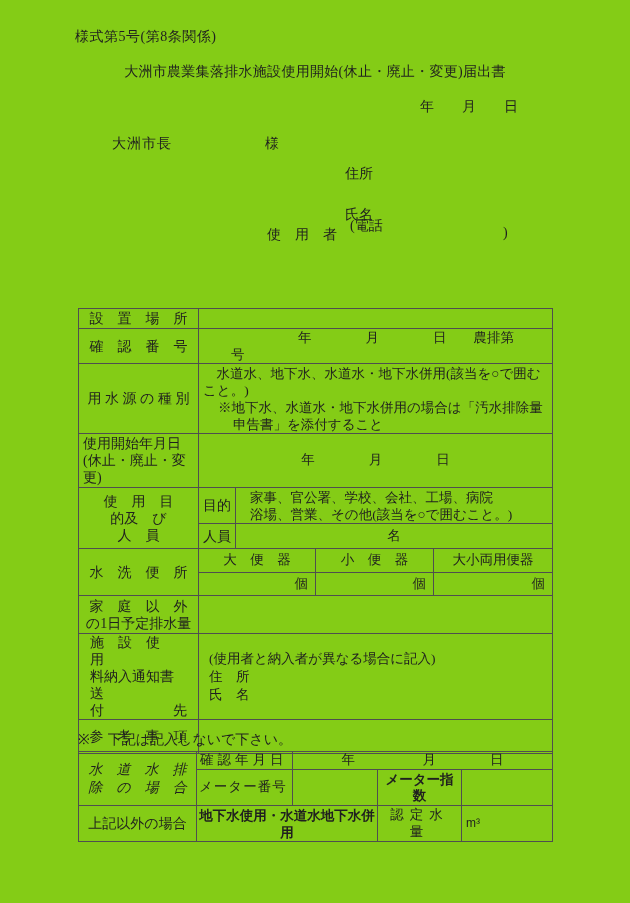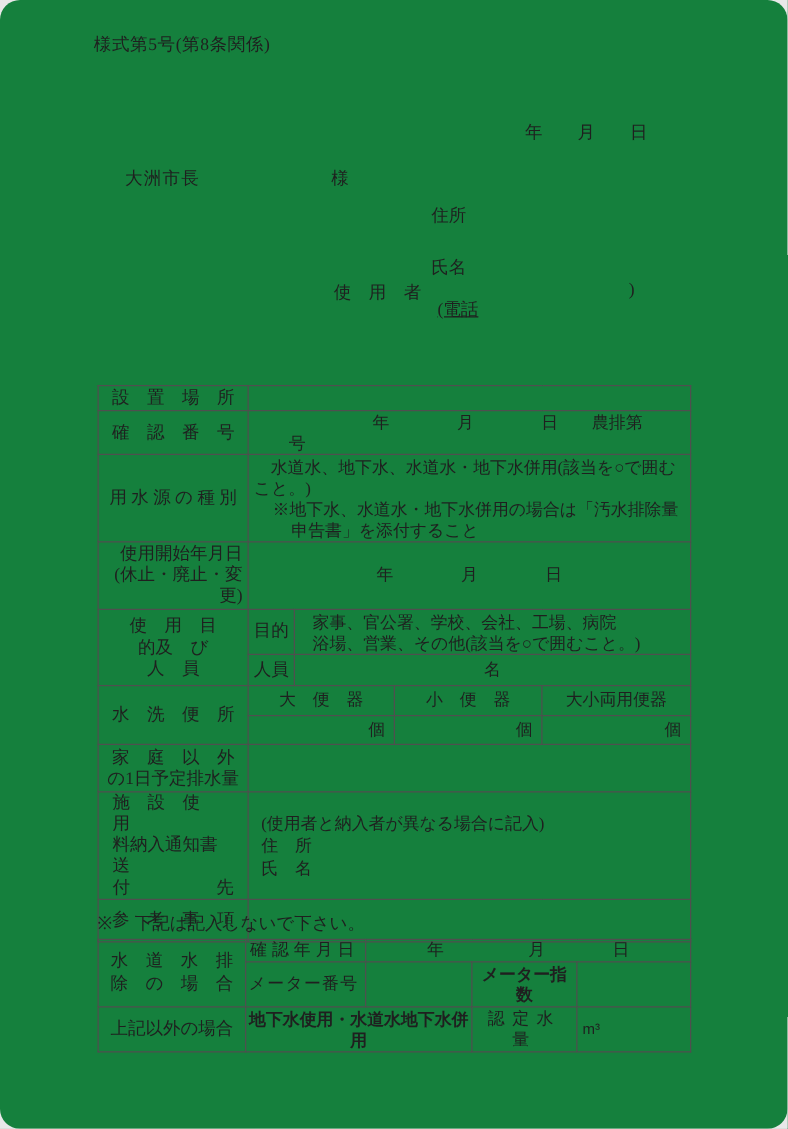--- a/index.html
+++ b/index.html
@@ -1,47 +1,46 @@
 <!DOCTYPE html>
 <html><head>
 <meta charset="utf-8">
 <style>
   html,body { margin:0; padding:0; background:#e8e8e8; }
   .page {
     position:relative; width:630px; height:903px; margin:0 auto;
-    background:#15803d; color:#1f1f1f;
+    background:#84cc16; color:#1f1f1f;
     font-family:"Liberation Serif","DejaVu Serif",serif;
     font-size:14px; line-height:1.25;
     overflow:hidden;
-    border-radius:16px;
   }
   .abs { position:absolute; }
 
   .form-number { left:75px; top:28px; letter-spacing:0.5px; }
   .doc-title   { left:0; right:0; top:63px; text-align:center; letter-spacing:0.3px; }
   .date-line   { left:0; right:0; top:98px; text-align:right; padding-right:112px; }
-  .addressee   { left:100px; top:135px; letter-spacing:1px; }
+  .addressee   { left:112px; top:135px; letter-spacing:1px; }
   .honorific   { left:265px; top:135px; }
   .addr-label  { left:345px; top:165px; }
   .user-label  { left:267px; top:201px;margin-top:25px; }
   .name-label  { left:345px; top:206px; }
-  .phone-open  { left:350px; top:240px;text-decoration:underline; }
+  .phone-open  { left:350px; top:217px; }
   .phone-close { left:503px; top:224px; }
   .intro       { left:78px; top:247px; width:478px; font-size:13.5px; line-height:19px; text-indent:1em; }
 
   table { border-collapse:collapse; table-layout:fixed; }
   td {
     border:1px solid #4f4f4f; padding:0 4px;
     font-size:13.5px; overflow:hidden; vertical-align:middle;
   }
   .main-table  { left:78px; top:308px; width:474px; }
   .bottom-table{ left:78px; top:751px; width:474px; }
 
   .label-cell { text-align:center; font-size:14px; line-height:17px; }
-  .label-left { text-align:right; padding:0 4px; }
+  .label-left { text-align:left; padding:0 4px; }
   .label-pad  { text-align:left; padding:0 11px; }
   .just-line  { display:flex; justify-content:space-between; }
 
   .confirm-line1 { padding-left:95px; line-height:17px; }
   .confirm-line2 { padding-left:28px; line-height:17px; }
 
   .wrap-cell { vertical-align:top; line-height:17px; padding-top:1px;margin-top:32px; }
   .note-hang { padding-left:30px; text-indent:-15px; }
   .indent1   { text-indent:1em; }
 
@@ -52,28 +51,29 @@
 
   .footer-note { left:78px; top:731px; }
   .footer-note .gap { margin-left:18px; }
 
   .ls4 { letter-spacing:4px; padding-left:3px; }
   .ls1 { letter-spacing:1px; padding-left:2px; }
   .meter-reading { text-align:center; padding:0 1px; line-height:16px;font-weight:bold; }
   .usage-wrap { text-align:center; padding:0 2px; line-height:17px;font-weight:bold; }
   .approved { text-align:center; letter-spacing:6px; padding-left:4px; }
   .cubic { font-family:Liberation Sans, sans-serif; font-size:12px; padding-left:4px; }
-  .lh18 { line-height:18px; }
+  .lh18 { line-height:18px;font-style:italic; }
 </style>
 </head>
 <body>
 
 <div class="page">
 
   <div class="abs form-number">様式第5号(第8条関係)</div>
+  <div class="abs doc-title">大洲市農業集落排水施設使用開始(休止・廃止・変更)届出書</div>
   <div class="abs date-line">年　　月　　日</div>
   <div class="abs addressee">大洲市長</div>
   <div class="abs honorific">様</div>
   <div class="abs addr-label">住所</div>
   <div class="abs user-label">使　用　者</div>
   <div class="abs name-label">氏名</div>
   <div class="abs phone-open">(電話</div>
   <div class="abs phone-close">)</div>
 
 

